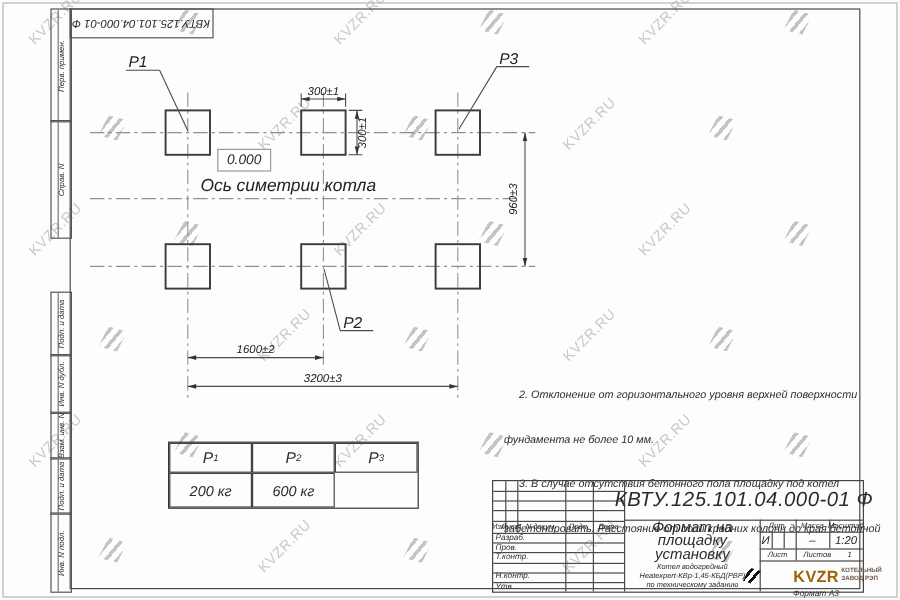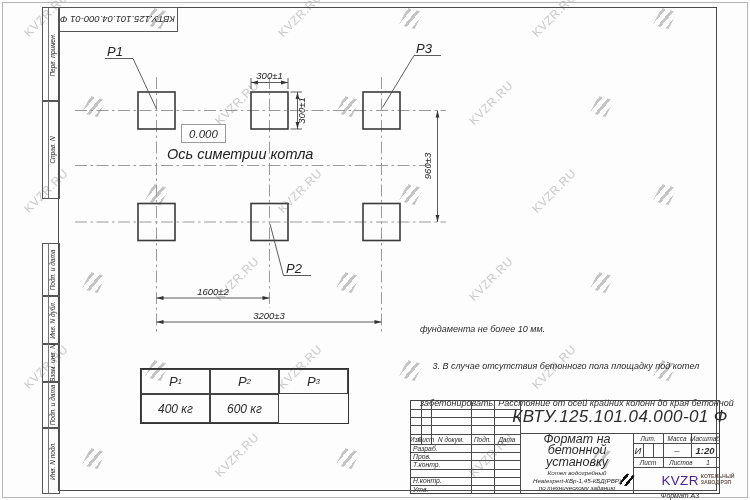--- a/index.html
+++ b/index.html
@@ -56,21 +56,21 @@
   .doc-title{left:110px;top:32px;width:112px;height:36px;flex-direction:column;font-size:12.5px;line-height:11.5px;}
   .subtitle{left:110px;top:67px;width:112px;height:25px;flex-direction:column;font-size:6.2px;line-height:7.4px;}
   .small-lbl{font-size:6.4px;}
   .row-lbl{justify-content:flex-start;padding-left:2px;font-size:6.8px;}
   .format-label{left:630px;top:492px;width:100px;text-align:center;font-size:7px;font-style:italic;z-index:4;}
   
   .logo-wrap{left:224px;top:67px;width:84px;height:24px;display:flex;align-items:center;justify-content:center;gap:2px;position:absolute;}
   .logo-icon{width:15px;height:14px;flex:none;
     background:repeating-linear-gradient(130deg,#111 0 2.5px,transparent 2.5px 5.5px);
     clip-path:polygon(35% 0,100% 20%,65% 100%,0 80%);}
-  .logo-txt{font-weight:400;font-size:13.5px;color:#4c1d95;letter-spacing:.3px;padding-left:25px;}
+  .logo-txt{font-weight:700;font-size:13.5px;color:#a16207;letter-spacing:.3px;padding-left:25px;}
   .logo-cap{font-size:5.2px;line-height:5.8px;color:#6e584b;font-weight:700;}
 </style>
 </head>
 <body>
 
 <div id="wm">
     <div class="wm-text" style="left: 18px; top: 8px;">KVZR.RU</div>
     <div class="wm-icon" style="left: 145px; top: 8px;"></div>
     <div class="wm-text" style="left: 272px; top: 8px;">KVZR.RU</div>
     <div class="wm-icon" style="left: 399px; top: 8px;"></div>
@@ -185,20 +185,21 @@
   <text x="286" y="273" font-size="13">P2</text>
 
   <text x="167" y="159" font-size="14.5">Ось симетрии котла</text>
 </svg>
 
 <div class="abs level-box">
   <span>0.000</span>
 </div>
 
 <div class="abs notes">
+  <div>     2. Отклонение от горизонтального уровня верхней поверхности</div>
   <div>фундамента не более 10 мм.</div>
   <div>     3. В случае отсутствия бетонного пола площадку под котел</div>
   <div>забетонировать. Расстояние от осей крайних колонн до края бетонной</div>
   
   
   
   
 </div>
 
 <div class="abs ltable">
@@ -207,21 +208,21 @@
       <sub>1</sub>
     </div>
   <div class="hd">
       <span>Р</span>
       <sub>2</sub>
     </div>
   <div class="hd">
       <span>Р</span>
       <sub>3</sub>
     </div>
-  <div class="vl">400 кг</div>
+  <div class="vl">200 кг</div>
   <div class="vl">600 кг</div>
 </div>
 
 <div class="abs tblock">
 
   <div class="vline" style="left:109px;top:0;height:92px;"></div>
   <div class="vline" style="left:222px;top:32px;height:60px;"></div>
   <div class="vline" style="left:10px;top:0;height:43px;"></div>
   <div class="vline" style="left:20px;top:0;height:43px;"></div>
   <div class="vline" style="left:60px;top:0;height:92px;"></div>
@@ -253,35 +254,35 @@
 
   <div class="tb-txt row-lbl" style="left:0;top:43px;width:60px;height:8.2px;">Разраб.</div>
   <div class="tb-txt row-lbl" style="left:0;top:51.2px;width:60px;height:8.2px;">Пров.</div>
   <div class="tb-txt row-lbl" style="left:0;top:59.4px;width:60px;height:8.2px;">Т.контр.</div>
   <div class="tb-txt row-lbl" style="left:0;top:75.8px;width:60px;height:8.2px;">Н.контр.</div>
   <div class="tb-txt row-lbl" style="left:0;top:84px;width:60px;height:8px;">Утв.</div>
 
   <div class="tb-txt designation">КВТУ.125.101.04.000-01 Ф</div>
   <div class="tb-txt doc-title">
     <div>Формат на</div>
-    <div>бетонной</div>
+    <div>площадку</div>
     <div>установку</div>
   </div>
   <div class="tb-txt subtitle">
     <div>Котел водогрейный</div>
     <div>Heatexpert-КВр-1,45-КБД(РВР)</div>
     <div>по техническому заданию</div>
   </div>
 
   <div class="tb-txt small-lbl" style="left:222px;top:32px;width:30px;height:10px;">Лит.</div>
   <div class="tb-txt small-lbl" style="left:252px;top:32px;width:28px;height:10px;">Масса</div>
   <div class="tb-txt small-lbl" style="left:280px;top:32px;width:28px;height:10px;">Масштаб</div>
   <div class="tb-txt" style="left:222px;top:42px;width:10px;height:14px;font-size:9.5px;">И</div>
   <div class="tb-txt" style="left:252px;top:42px;width:28px;height:14px;font-size:9.5px;">–</div>
-  <div class="tb-txt" style="left:280px;top:42px;width:28px;height:14px;font-size:9.5px;font-weight:bold;">1:20</div>
+  <div class="tb-txt" style="left:280px;top:42px;width:28px;height:14px;font-size:9.5px;">1:20</div>
 
   <div class="tb-txt small-lbl" style="left:222px;top:56px;width:30px;height:10px;">Лист</div>
   <div class="tb-txt small-lbl" style="left:252px;top:56px;width:36px;height:10px;">Листов</div>
   <div class="tb-txt small-lbl" style="left:288px;top:56px;width:18px;height:10px;">1</div>
 
   <div class="logo-wrap">
     <div class="logo-icon"></div>
     <div class="logo-txt">KVZR</div>
     <div class="logo-cap">
       <div>КОТЕЛЬНЫЙ</div>

